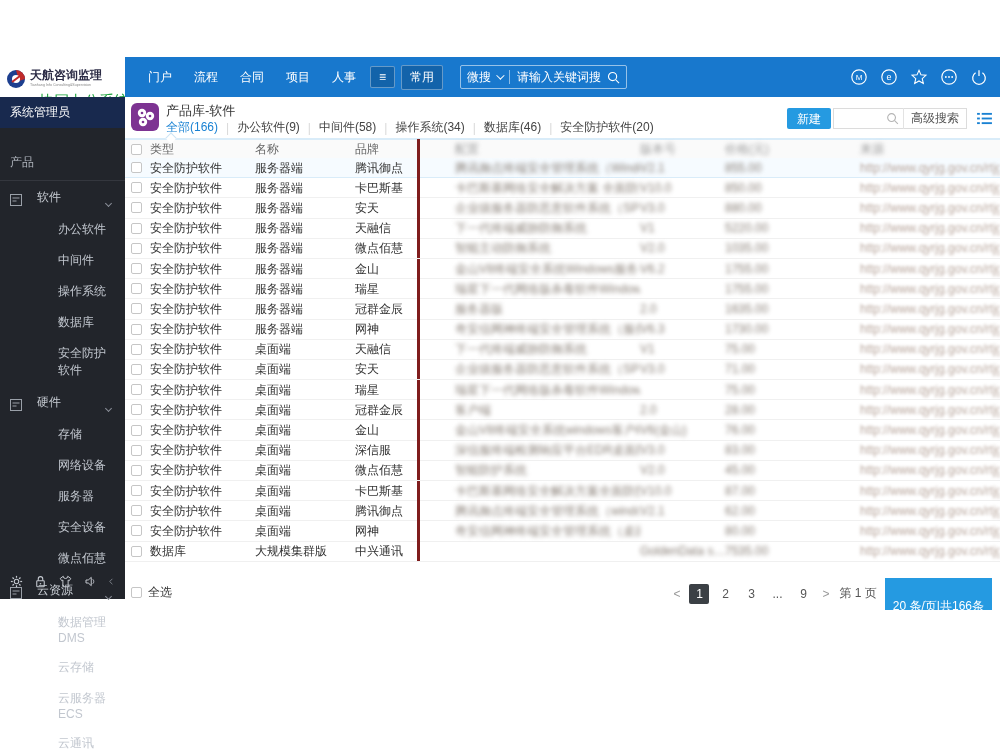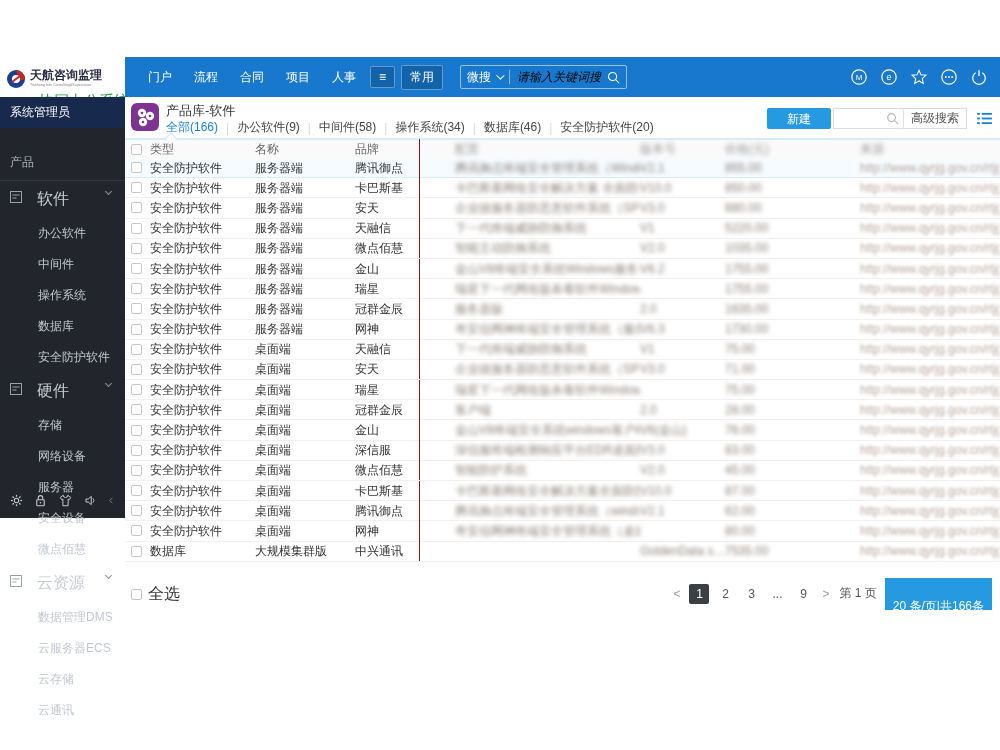--- a/index.html
+++ b/index.html
@@ -13,71 +13,71 @@
   .logo-name { font-size:12px; font-weight:bold; color:#2b2b45; line-height:13px; }
   .logo-sub { font-size:4px; color:#888; transform:scale(.9); transform-origin:left; white-space:nowrap; }
   .logo-login { font-size:15px; color:#1ba23c; margin:3px 0 0 24px; white-space:nowrap; }
   .nav-bar { position:absolute; left:125px; top:0; width:875px; height:40px; background:#1878cd; display:flex; align-items:center; padding:0 12px; color:#fff; }
   .nav-item { font-size:12px; color:#fff; margin:0 11px; cursor:pointer; white-space:nowrap; }
   .nav-box { font-size:12px; color:#fff; background:rgba(0,0,0,.17); border:1px solid rgba(255,255,255,.35); border-radius:2px; padding:3px 8px; margin:0 3px; cursor:pointer; }
   .search-group { display:flex; align-items:center; border:1px solid rgba(255,255,255,.55); border-radius:2px; height:24px; margin-left:14px; padding:0 6px; }
   .search-scope { font-size:12px; color:#fff; display:flex; align-items:center; }
   .chev { display:inline-block; width:6px; height:6px; border-right:1px solid #fff; border-bottom:1px solid #fff; transform:rotate(45deg) translateY(-2px); margin-left:5px; }
   .search-divider { width:1px; height:14px; background:rgba(255,255,255,.5); margin:0 7px; }
-  .search-ph { font-size:12px; color:#000000;font-style:italic; }
+  .search-ph { font-size:12px; color:#ffffff; }
   .hdr-icons { margin-left:auto; display:flex; align-items:center; }
   .hdr-icon { width:18px; height:18px; margin-left:12px; cursor:pointer; }
 
   
-  .sidebar { position:absolute; left:0; top:97px; width:125px; height:421px; background:#22252b; }
+  .sidebar { position:absolute; left:0; top:97px; width:125px; height:502px; background:#22252b; }
   .sb-role { background:#18294e; color:#fff; font-size:12px; padding:7px 10px; }
   .sb-section { color:#b0b5bd; font-size:12px; padding:26px 10px 9px; border-bottom:1px solid #34373e; }
-  .sb-group { display:flex; align-items:flex-start; padding:8px 10px; color:#c7ccd3; font-size:16px; cursor:pointer; }
+  .sb-group { display:flex; align-items:flex-end; padding:8px 10px; color:#c7ccd3; font-size:12px; cursor:pointer; }
   .sb-group .gicon { width:12px; height:12px; margin-right:15px; }
   .sb-group .gchev { width:5px; height:5px; border-right:1px solid #8a8f98; border-bottom:1px solid #8a8f98; transform:rotate(45deg); margin-left:auto; margin-right:4px; }
-  .sb-child { padding:7px 10px 7px 38px; color:#c2c7cf; font-size:12px; cursor:pointer; }
+  .sb-child { padding:7px 10px 7px 58px; color:#c2c7cf; font-size:12px; cursor:pointer; }
   .sb-bottom { position:absolute; bottom:0; left:0; width:125px; height:36px; display:flex; align-items:center; justify-content:space-around; padding:0 4px; }
   .sb-bottom svg { width:15px; height:15px; cursor:pointer; }
 
   
   .main { position:absolute; left:125px; top:97px; width:875px; height:653px; background:#fff; }
   .content-head { position:relative; height:41px; }
   .prod-icon { position:absolute; left:6px; top:6px; width:28px; height:28px; border-radius:6px; background:#7d3392; }
   .c-title { position:absolute; left:41px; top:5px; font-size:13px; font-weight:normal; color:#333; }
   .tabs { position:absolute; left:41px; top:22px; display:flex; align-items:center; font-size:12px; }
   .tab { color:#444; cursor:pointer; white-space:nowrap; }
   .tab.active { color:#1a82d3; }
   .tab-sep { color:#d9d9d9; margin:0 8px; }
   .head-controls { position:absolute; right:8px; top:10px; display:flex; align-items:center; height:22px; }
-  .btn-new { background:#259ae1; color:#fff; font-size:12px; border:none; padding:3px 20px; height:21px; border-radius:2px; cursor:pointer; }
+  .btn-new { background:#259ae1; color:#fff; font-size:12px; border:none; padding:3px 10px; height:21px; border-radius:2px; cursor:pointer; }
   .adv-box { display:flex; align-items:center; border:1px solid #dcdcdc; height:21px; margin-left:2px; background:#fff; }
   .adv-input { width:48px; height:19px; border:none; outline:none; font-size:12px; padding:0 4px; }
   .adv-box svg { width:13px; height:13px; margin:0 4px; }
   .adv-label { font-size:12px; color:#555; border-left:1px solid #e3e3e3; padding:2px 7px; cursor:pointer; white-space:nowrap; }
   .view-icon { margin-left:10px; cursor:pointer; }
 
   
   .grid { display:grid; grid-template-columns:25px 105px 100px 65px 220px 85px 135px 140px; }
   .thead { position:relative; height:20px; background:#fafafa; border-top:2px solid #d9ecf9; align-items:center; font-size:12px; color:#666; }
   .caret { position:absolute; left:42px; top:-6px; width:8px; height:8px; background:#fff; border-left:1px solid #cde4f5; border-top:1px solid #cde4f5; transform:rotate(45deg); }
   .cell { overflow:hidden; white-space:nowrap; line-height:20px; }
   .cb-cell { display:flex; align-items:center; justify-content:flex-start; padding-left:6px; }
   .checkbox { width:11px; height:11px; border:1px solid #c6c6c6; border-radius:2px; background:#fff; cursor:pointer; }
   .trow { height:20.2px; align-items:center; font-size:12px; color:#333; border-bottom:1px solid #f0f0f0; cursor:pointer; }
   .trow:first-child { background:#f6fbff; border-bottom:1px solid #d9ecf9; }
-  .col-brand { border-right:1px solid #7f1d1d; }
+  .col-brand { border-right:3px solid #7f1d1d; }
   .col-desc { padding-left:35px; }
   .col-src { padding-right:4px; }
   .blur1 { filter:blur(2px); color:#8a8078; }
   .blur2 { filter:blur(1.8px); color:#b9a79d; }
   .hblur { filter:blur(2px); color:#9a9a9a; }
 
   
   .tfoot { position:relative; height:46px; margin-top:6px; }
-  .select-all { position:absolute; left:6px; top:16px; display:flex; align-items:center; font-size:16px; color:#333; }
+  .select-all { position:absolute; left:6px; top:16px; display:flex; align-items:center; font-size:12px; color:#333; }
   .select-all span { margin-left:6px; }
   .pagination { position:absolute; right:8px; top:10px; display:flex; align-items:center; font-size:12px; color:#555; }
   .pg-arrow { color:#999; margin:0 6px; cursor:pointer; font-size:12px; }
   .pg-num { min-width:20px; height:20px; line-height:20px; text-align:center; margin:0 3px; cursor:pointer; color:#555; }
   .pg-num.active { background:#3b4045; color:#fff; border-radius:2px; }
   .pg-label { margin:0 8px 0 4px; white-space:nowrap; }
   .pg-size { background:#259ae1; color:#fff; height:24px; line-height:24px; padding:16px 8px; white-space:nowrap; cursor:pointer; }
 </style>
 </head>
 <body>
@@ -184,22 +184,22 @@
         <div class="sb-group">
           <span class="gicon"><svg width="12" height="12" viewBox="0 0 12 12">
               <rect x="0.5" y="0.5" width="11" height="11" fill="none" stroke="#9aa0a8"></rect>
               <line x1="2.5" y1="4" x2="9.5" y2="4" stroke="#9aa0a8"></line>
               <line x1="2.5" y1="7" x2="6.5" y2="7" stroke="#9aa0a8"></line>
             </svg></span>
           <span>云资源</span>
           <i class="gchev"></i>
         </div>
         <div class="sb-child">数据管理DMS</div>
+        <div class="sb-child">云存储</div>
         <div class="sb-child">云服务器ECS</div>
-        <div class="sb-child">云存储</div>
         <div class="sb-child">云通讯</div>
       </div>
     <div class="sb-bottom">
       <svg viewBox="0 0 20 20">
           <circle cx="10" cy="10" r="3" fill="none" stroke="#c6cad1" stroke-width="1.4"></circle>
           <g stroke="#c6cad1" stroke-width="1.6">
             <line x1="10" y1="2.5" x2="10" y2="5"></line>
             <line x1="10" y1="15" x2="10" y2="17.5"></line>
             <line x1="2.5" y1="10" x2="5" y2="10"></line>
             <line x1="15" y1="10" x2="17.5" y2="10"></line>

